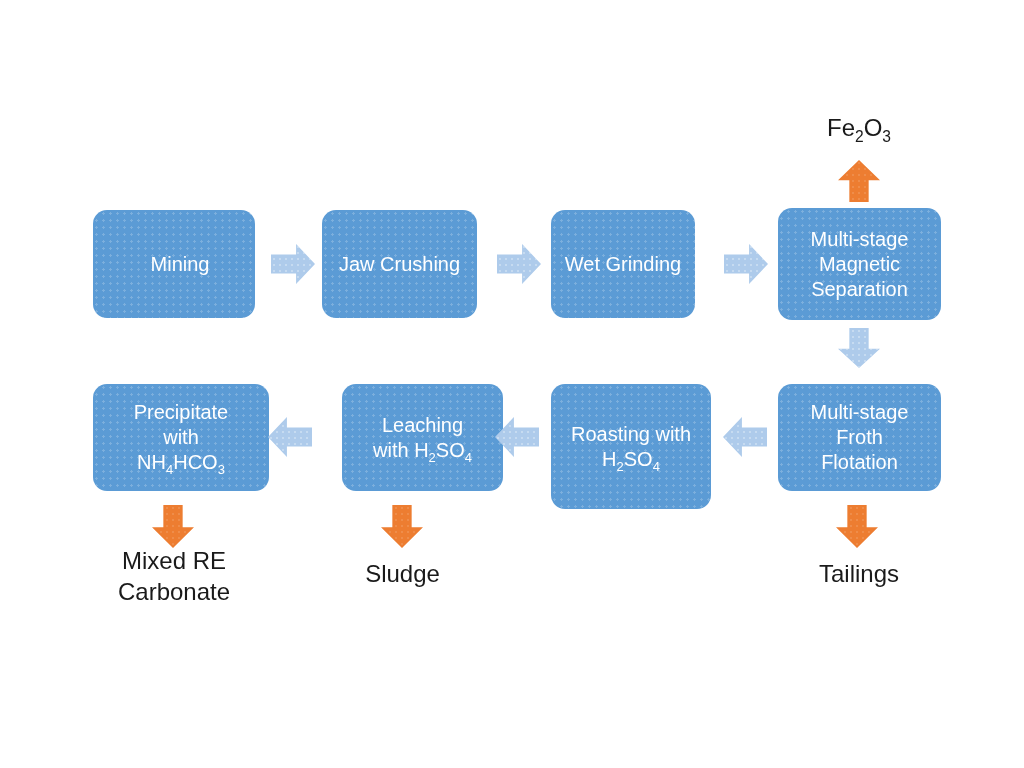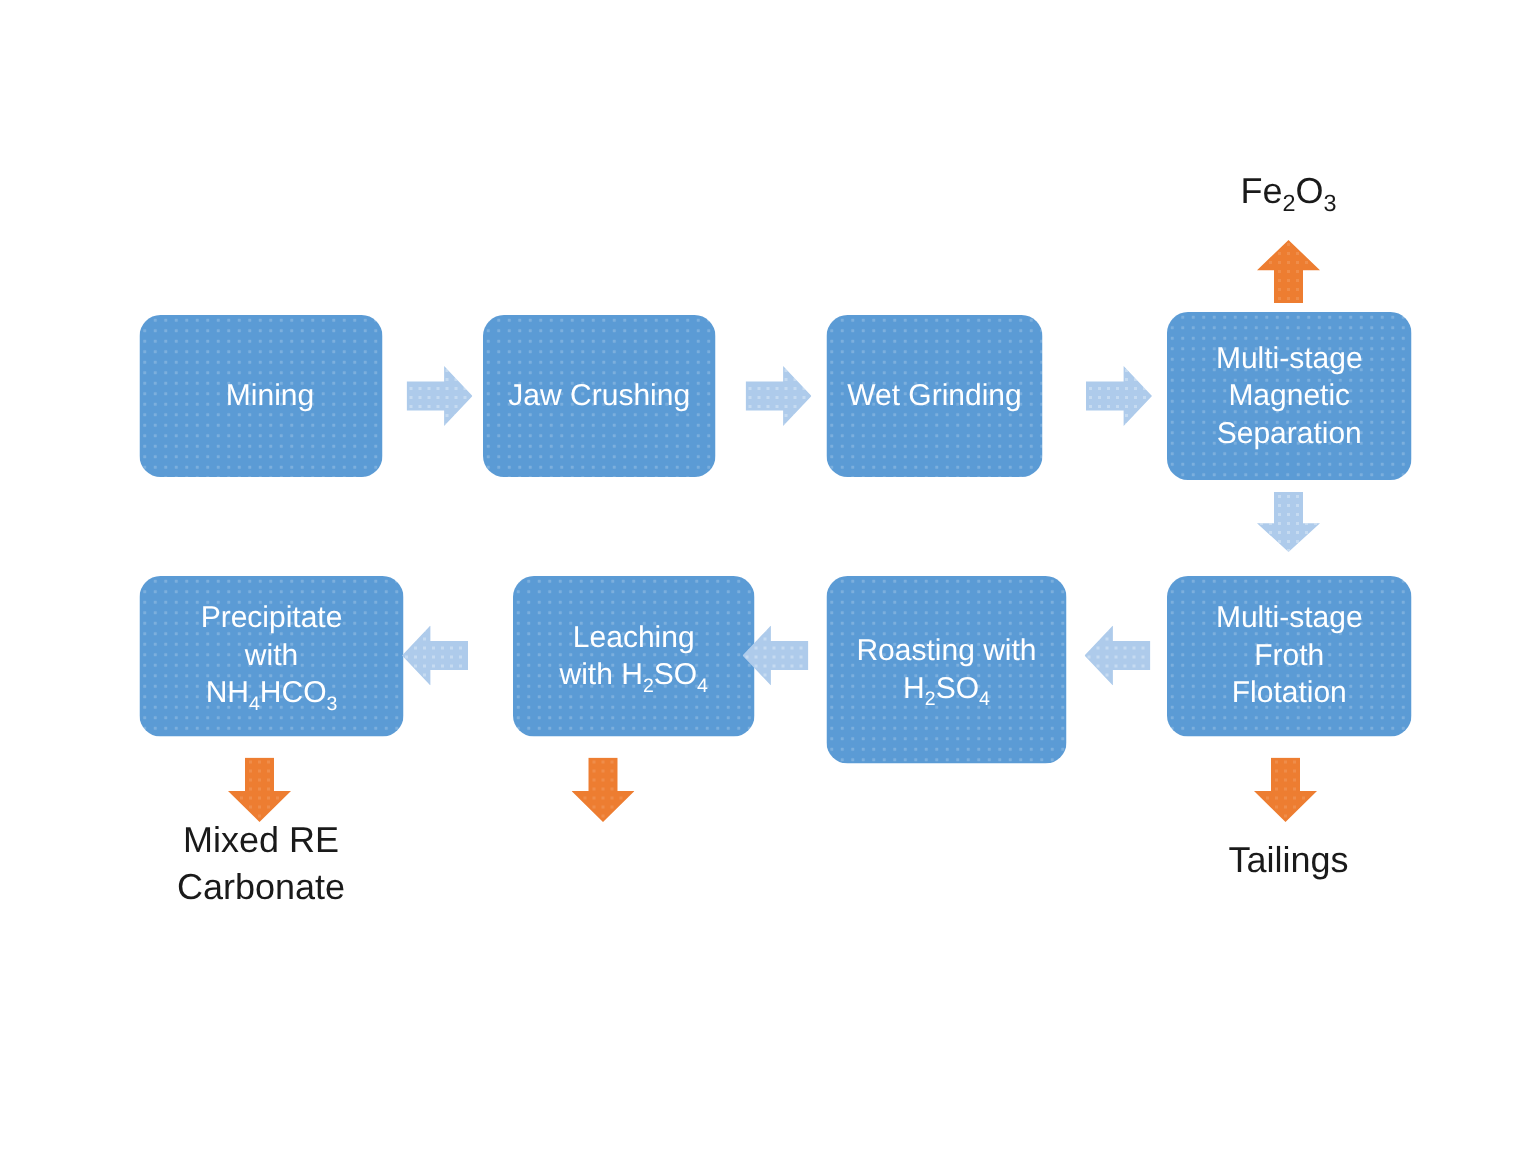--- a/index.html
+++ b/index.html
@@ -105,15 +105,16 @@
 Froth
 Flotation</span>
   </div>
 
   <div class="arrow down orange" style="left:152px;top:505px;width:42px;height:43px;"></div>
   <div class="arrow down orange" style="left:381px;top:505px;width:42px;height:43px;"></div>
   <div class="arrow down orange" style="left:836px;top:505px;width:42px;height:43px;"></div>
 
   <div class="out-label" style="left:93px;top:545px;width:162px;">Mixed RE
 Carbonate</div>
+  <div class="out-label" style="left:322px;top:558px;width:161px;">Sludge</div>
   <div class="out-label" style="left:778px;top:558px;width:162px;">Tailings</div>
 
 </div>
 
 </body></html>

